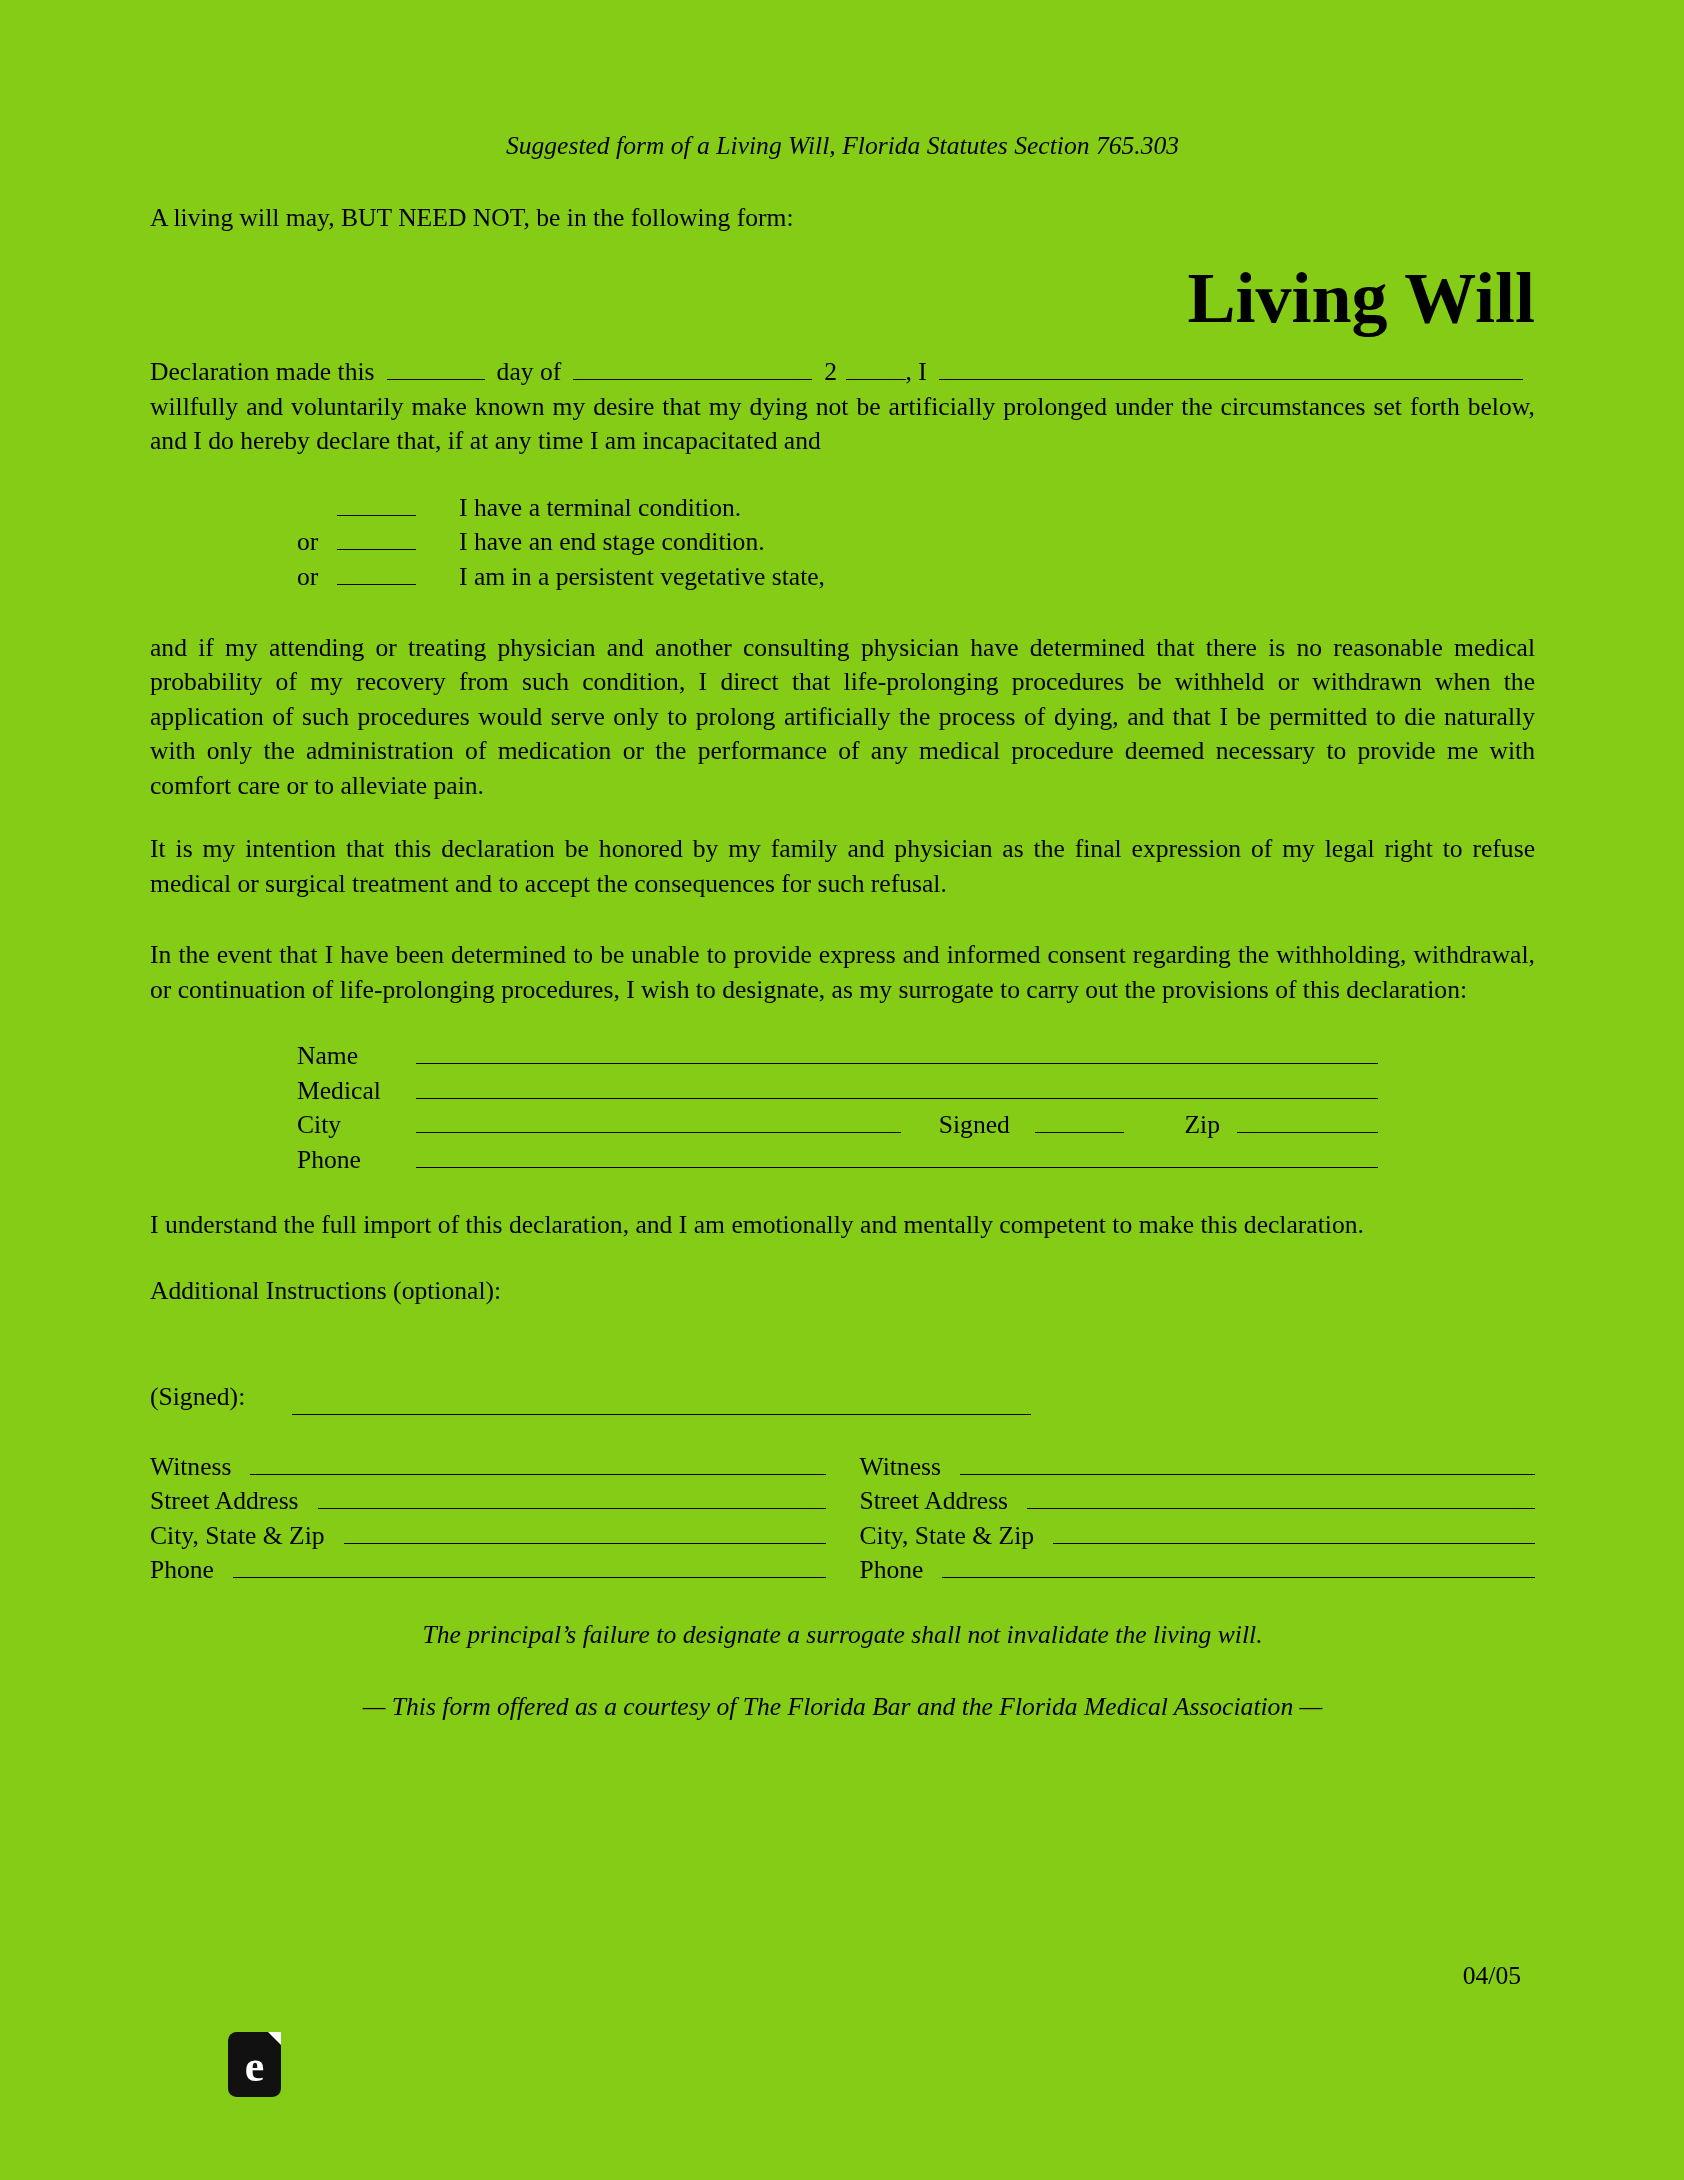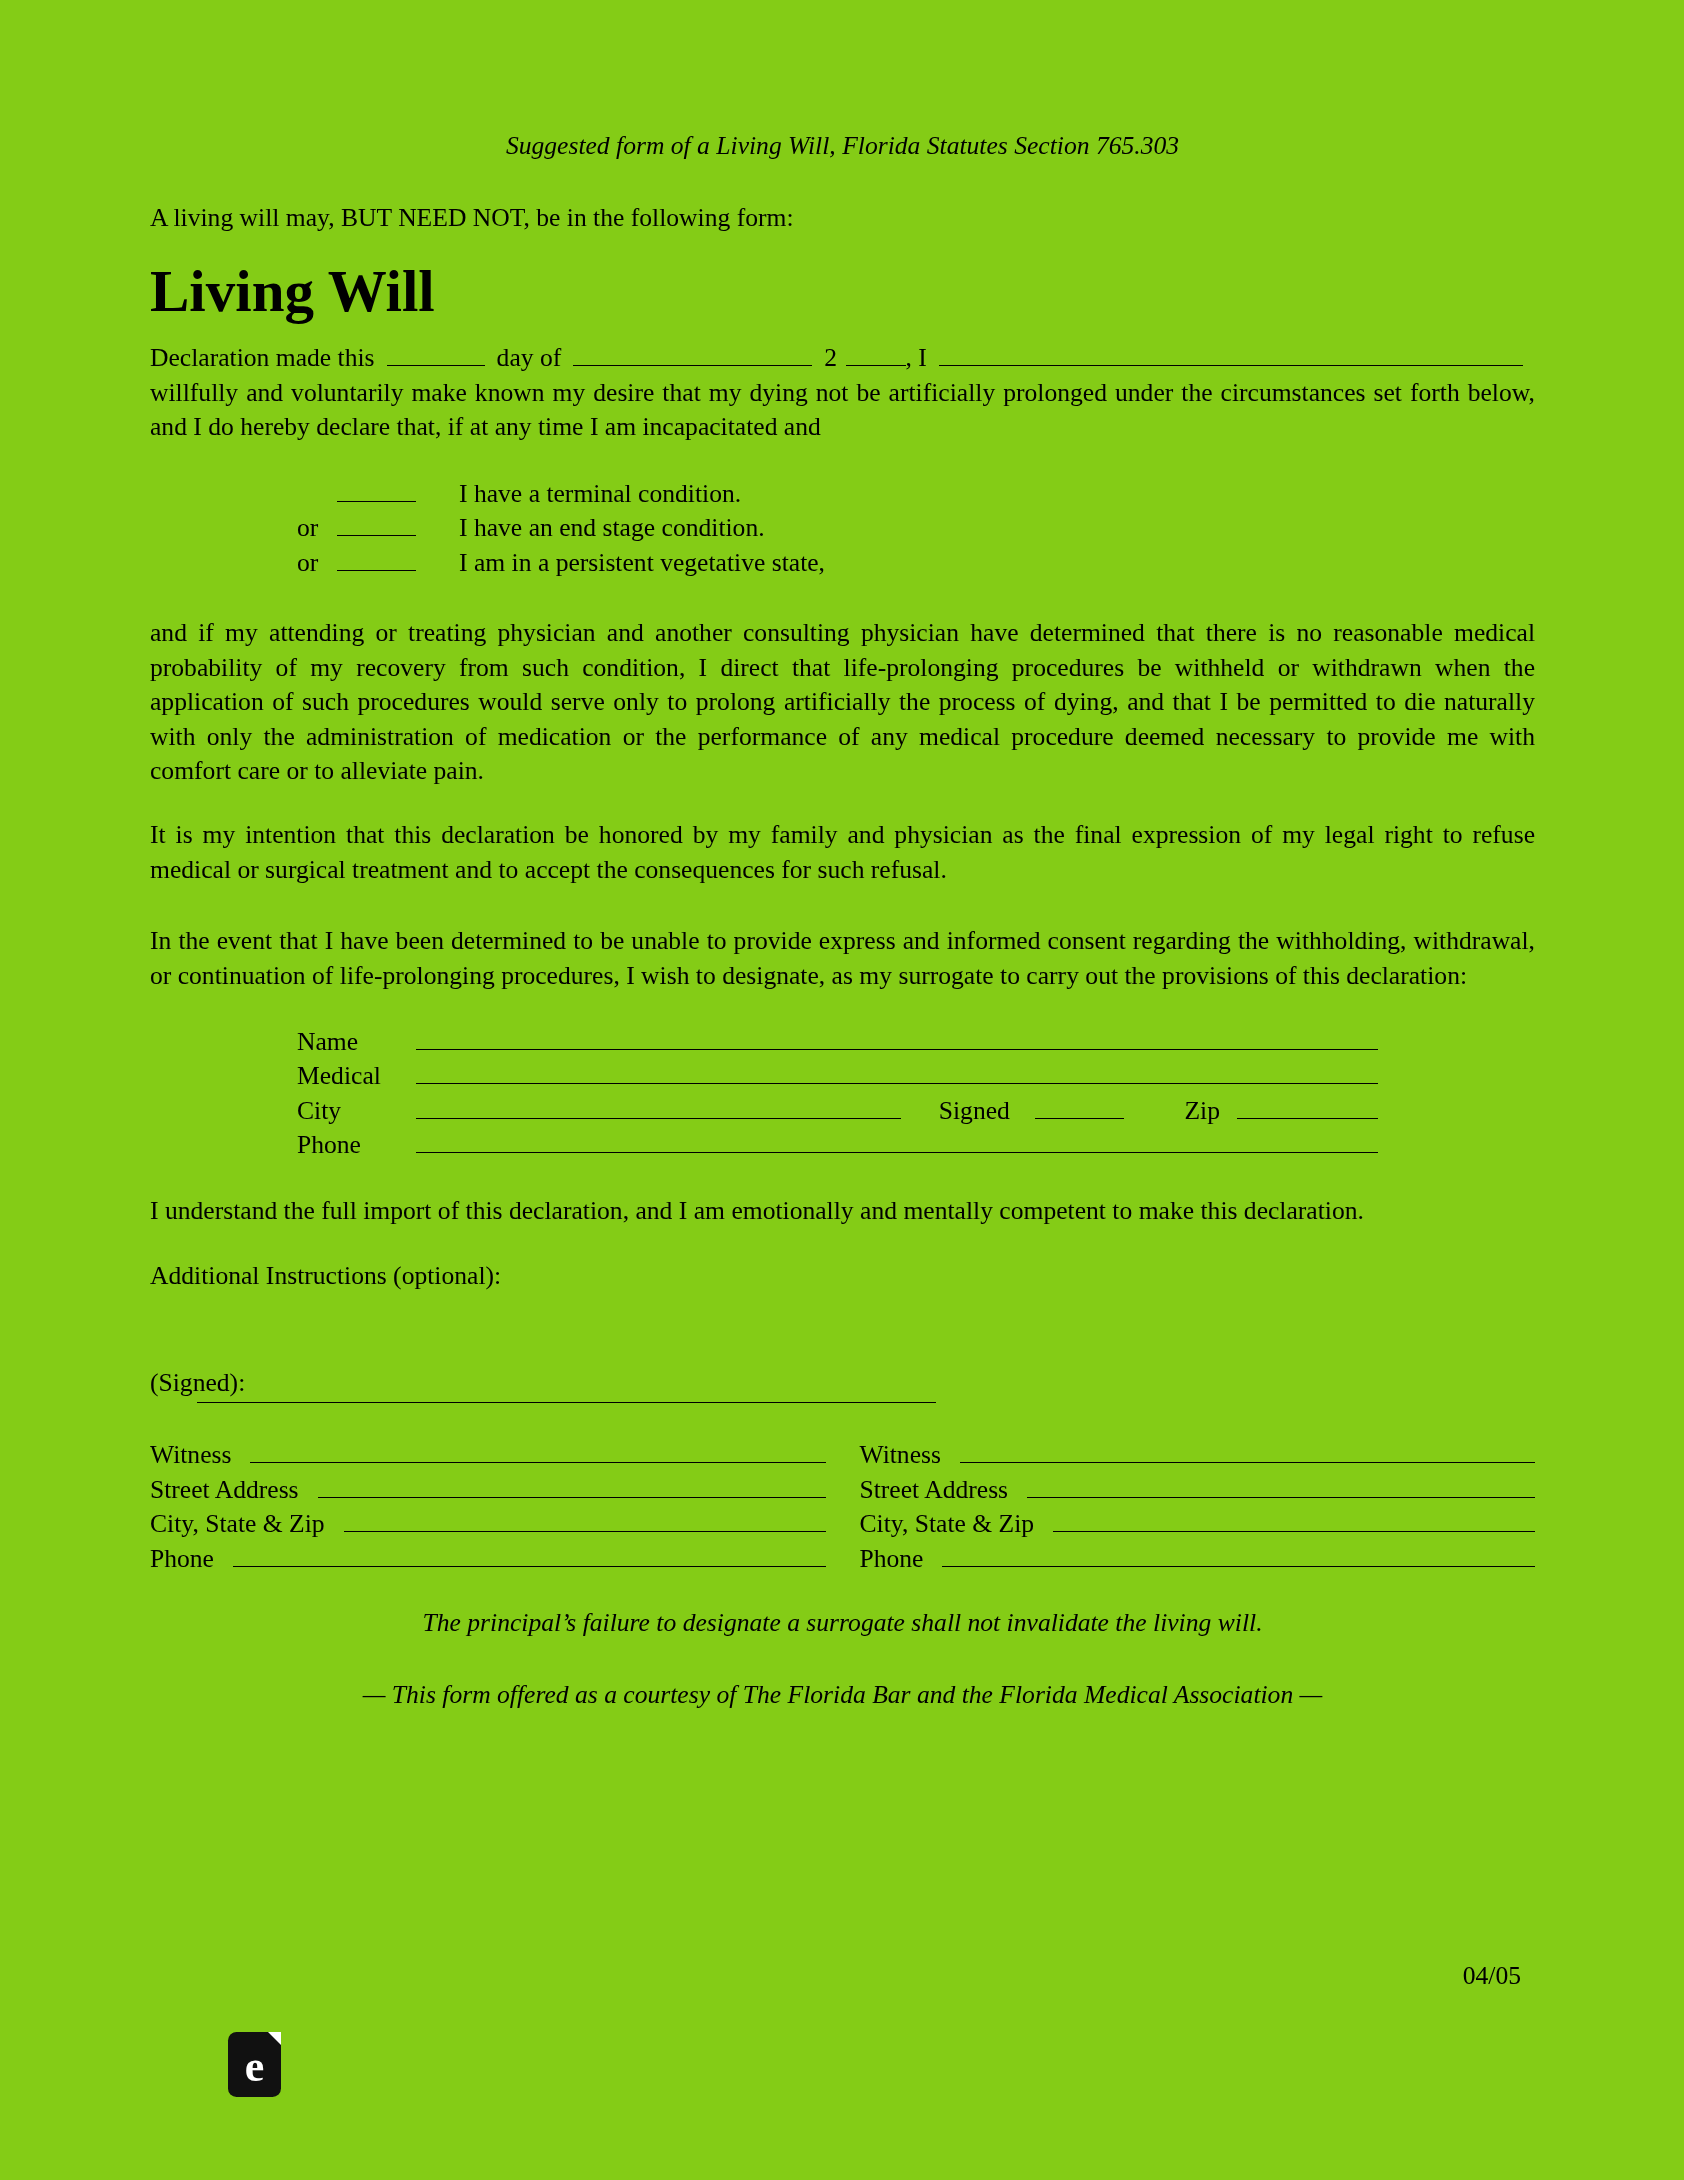--- a/index.html
+++ b/index.html
@@ -20,23 +20,23 @@
     line-height: 1.35;
     padding: 129px 150px 0 150px;
     overflow: hidden;
   }
   .nw { white-space: nowrap; }
 
   .statute-note { text-align: center; font-style: italic; margin-bottom: 37px; }
   .intro { margin-bottom: 0; }
 
   .doc-title {
-    font-size: 59px;
+    font-size: 72px;
     font-weight: bold;
-    text-align: left;
+    text-align: right;
     line-height: 1.1;
     margin: 24px 0 17px 0;
   }
 
   .blank {
     display: inline-block;
     border-bottom: 1.7px solid #000;
     min-height: 1.7px;
   }
   .grow { flex: 1 1 auto; }
@@ -64,21 +64,21 @@
   .cond-blank { width: 79px; margin-right: 43px; }
 
   .fields { margin-left: 147px; margin-right: 157px; margin-top: 31.5px; }
   .field-row { display: flex; align-items: baseline; }
   .field-label { width: 119px; flex: 0 0 119px; }
   .state-label { margin-left: 38px; margin-right: 25.6px; }
   .state-blank { width: 89px; flex: 0 0 89px; }
   .zip-label { margin-left: 60px; margin-right: 17px; }
   .zip-blank { width: 141px; flex: 0 0 141px; }
 
-  .signed-row { display: flex; align-items: flex-start; margin-top: 72px; flex-direction: column; }
+  .signed-row { display: flex; align-items: flex-end; margin-top: 72px; }
   .signed-blank { width: 739px; margin-left: 47px; }
 
   .witness-grid {
     display: grid;
     grid-template-columns: 1fr 1fr;
     column-gap: 34px;
     margin-top: 35px;
   }
   .w-row { display: flex; align-items: baseline; }
   .w-label { white-space: nowrap; margin-right: 19px; }

